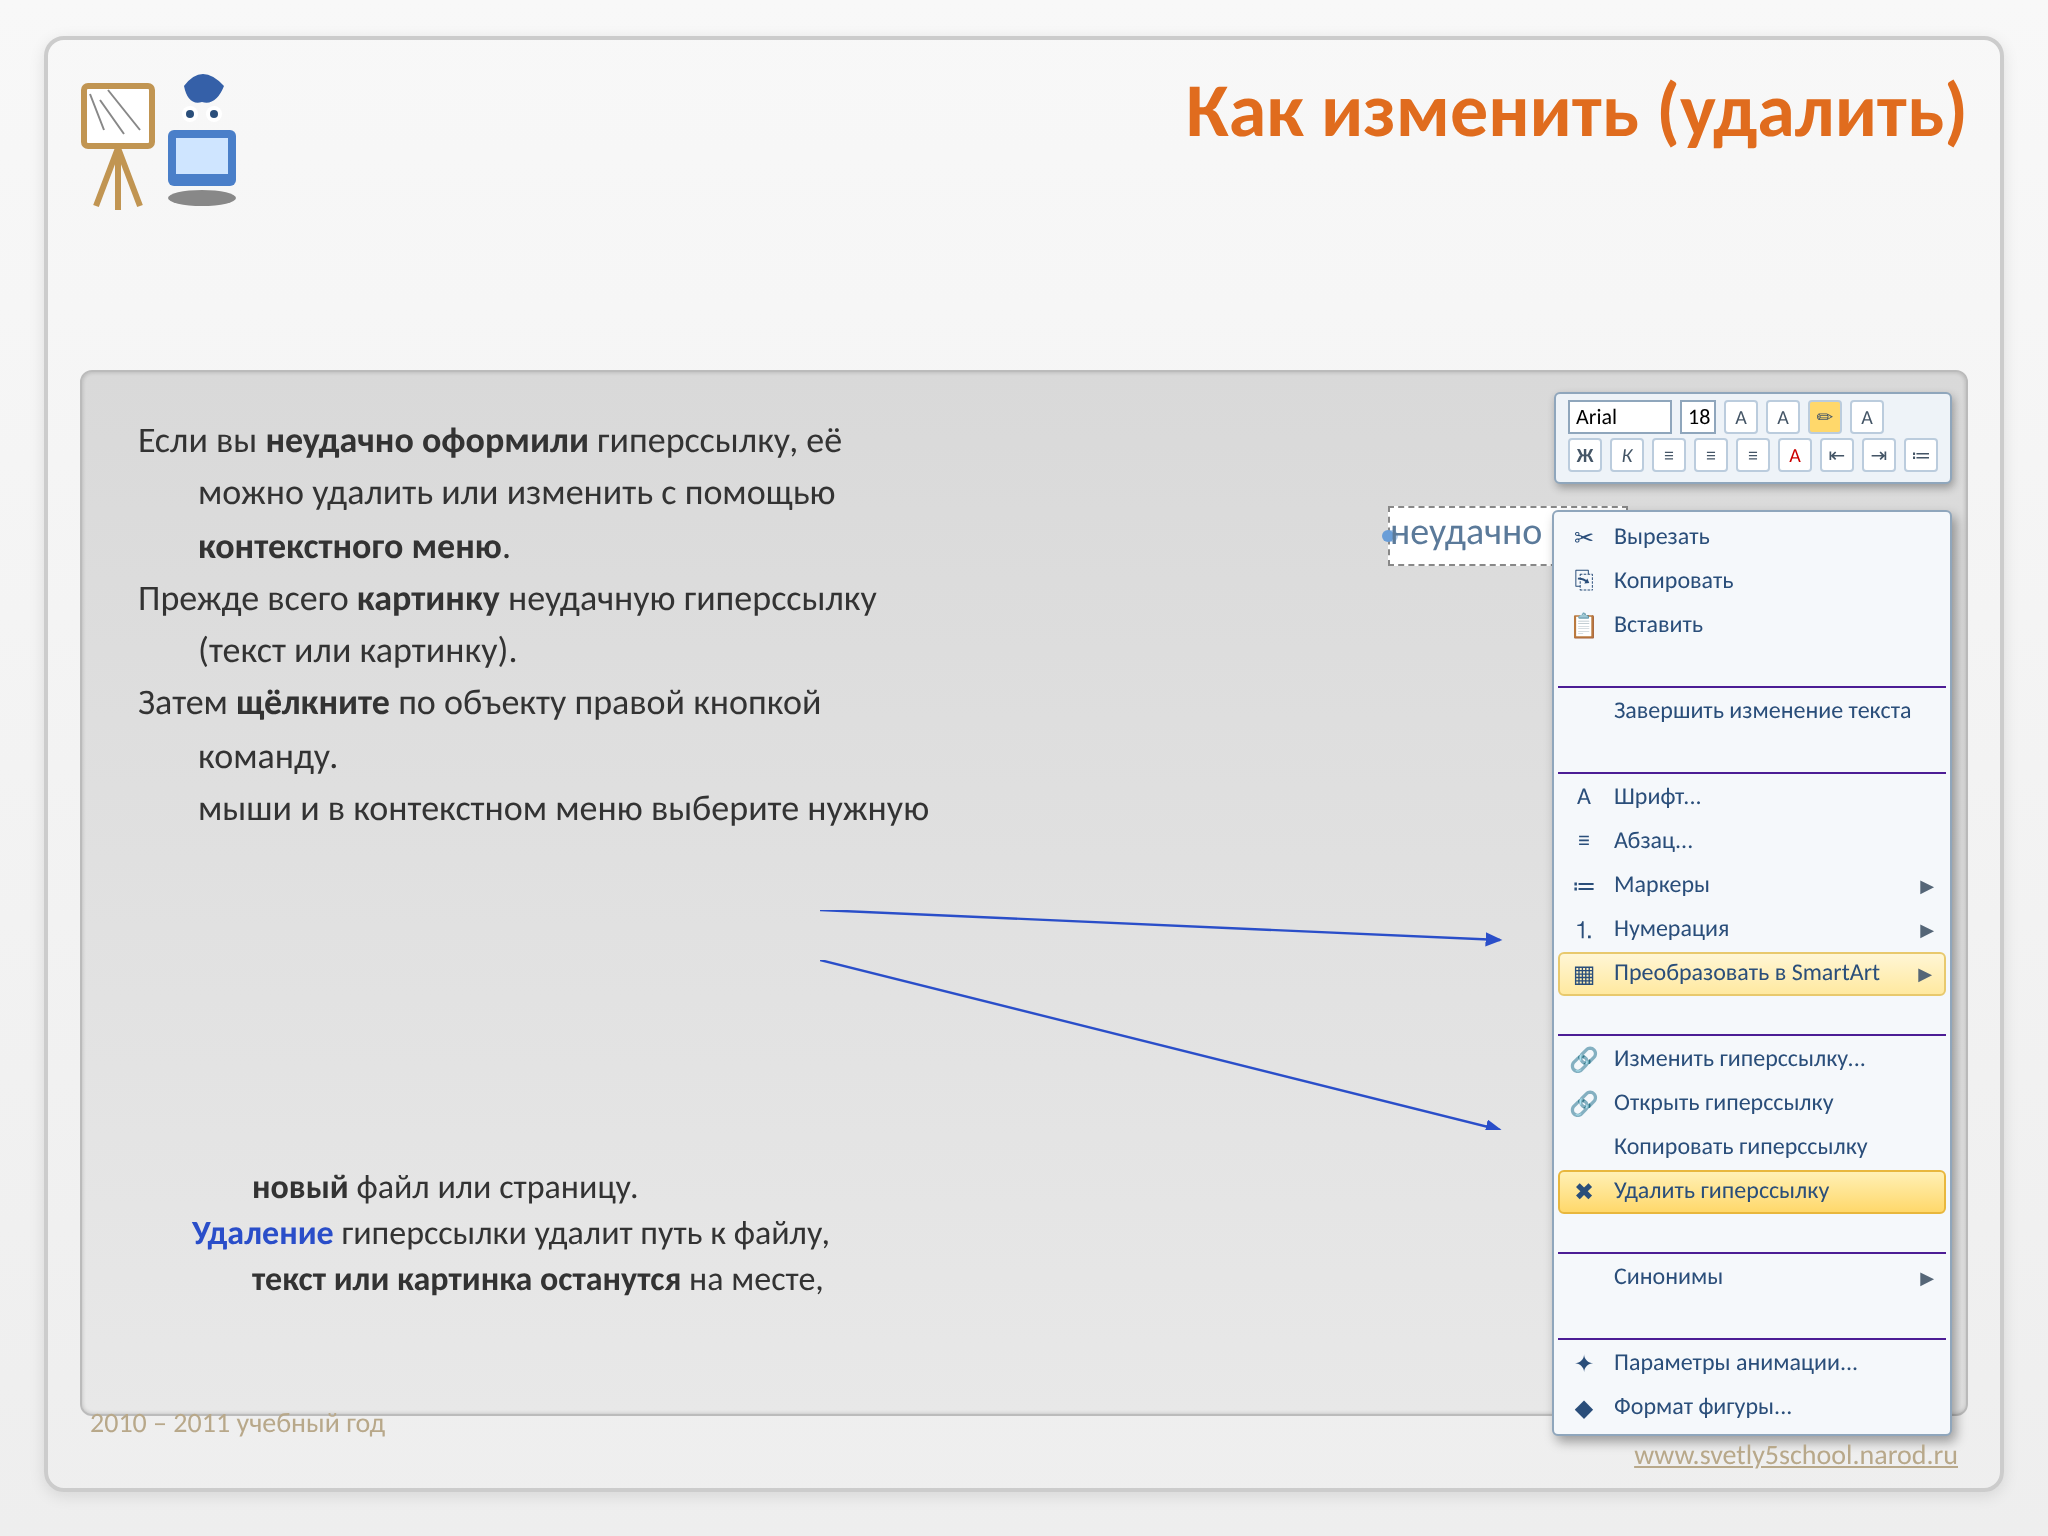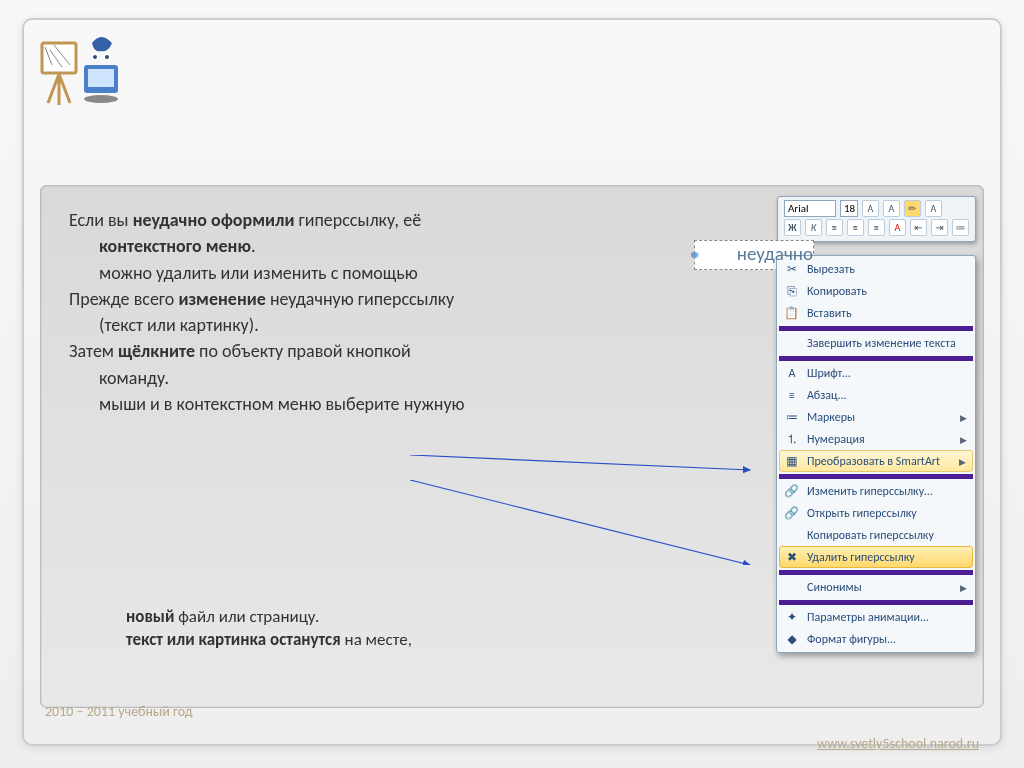--- a/index.html
+++ b/index.html
@@ -10,35 +10,35 @@
 .title{font-size:38px;font-weight:bold;color:#e06c1e;text-align:right;line-height:1.15;}
 .icon-img{position:absolute;top:35px;left:40px;width:90px;height:80px;}
 .content{position:absolute;top:185px;left:40px;right:40px;bottom:60px;background:linear-gradient(to bottom,#d9d9d9,#e8e8e8);border:1px solid #bbb;border-radius:6px;box-shadow:inset 0 0 2px rgba(0,0,0,.2);}
 .text-main{position:absolute;top:22px;left:28px;width:600px;font-size:18px;color:#333;line-height:1.35;}
 .text-main p{margin-bottom:2px;}
 .indent{padding-left:30px;}
 .text-bottom{position:absolute;bottom:55px;left:55px;width:520px;font-size:17px;color:#333;line-height:1.35;}
 .blue{color:#2a4ec9;}
 b{font-weight:bold;}
 .footer-left{position:absolute;bottom:48px;left:45px;font-size:14px;color:#b8a88a;}
-.footer-right{position:absolute;bottom:16px;right:45px;font-size:14px;color:#b8a88a;text-decoration:underline;}
+.footer-right{position:absolute;bottom:32px;right:45px;font-size:14px;color:#b8a88a;text-decoration:underline;}
 
 .menu-group{position:absolute;top:196px;right:48px;}
 .toolbar{background:#eef3f8;border:1px solid #8fa6bc;border-radius:3px;padding:3px 6px;font-size:11px;box-shadow:1px 2px 4px rgba(0,0,0,.3);}
 .toolbar-row{display:flex;align-items:center;gap:4px;margin-bottom:2px;}
 .tb-btn{width:17px;height:17px;background:#fff;border:1px solid #bcd;border-radius:2px;font-size:10px;text-align:center;line-height:15px;color:#456;}
 .tb-input{border:1px solid #8fa6bc;padding:1px 3px;font-size:11px;background:#fff;}
-.selected-text{position:absolute;top:240px;right:210px;width:120px;height:30px;background:#fff;border:1px dashed #888;font-size:19px;color:#5b7a9a;text-align:right;line-height:26px;}
+.selected-text{position:absolute;top:253px;right:210px;width:120px;height:30px;background:#fff;border:1px dashed #888;font-size:19px;color:#5b7a9a;text-align:left;line-height:26px;}
 .selected-text::after{content:"";position:absolute;left:-2px;right:-2px;top:8px;bottom:6px;background:#b0c4de;opacity:.5;}
 .handles::before,.handles::after{content:"";position:absolute;width:6px;height:6px;background:#6a9ed8;border-radius:50%;}
 .handles::before{left:-4px;top:50%;margin-top:-3px;}
 .handles::after{right:-4px;top:50%;margin-top:-3px;}
 .ctx-menu{position:absolute;top:255px;right:48px;width:200px;background:#f5f8fb;border:1px solid #8fa6bc;border-radius:3px;font-size:12px;box-shadow:2px 3px 6px rgba(0,0,0,.35);padding:2px;}
 .mi{display:flex;align-items:center;padding:3px 6px 3px 4px;color:#2a4e7a;cursor:default;position:relative;}
-.mi.sep{border-top:5px solid #4c1d95;margin-top:2px;padding-top:4px;}
+.mi.sep{border-top:1px solid #4c1d95;margin-top:19px;padding-top:4px;}
 .mi-ico{width:18px;height:16px;margin-right:6px;display:flex;align-items:center;justify-content:center;}
 .mi-arrow{position:absolute;right:6px;font-size:9px;color:#567;}
 .mi.hl{background:linear-gradient(to bottom,#fff0b5,#ffd86b);border:1px solid #e8b73d;border-radius:3px;padding:2px 5px 2px 3px;}
 .mi.hl2{background:linear-gradient(to bottom,#fff6d5,#ffe9a0);border:1px solid #e8c96d;border-radius:3px;padding:2px 5px 2px 3px;}
 
 .arrow{position:absolute;pointer-events:none;}
 .arrow1{top:455px;left:410px;width:350px;height:140px;}
 .arrow2{top:480px;left:410px;width:350px;height:85px;}
 </style>
 </head>
@@ -58,37 +58,38 @@
       <circle cx="55" cy="22" r="4" fill="#fff"></circle>
         <circle cx="67" cy="22" r="4" fill="#fff"></circle>
       <circle cx="55" cy="22" r="2" fill="#2a4e7a"></circle>
         <circle cx="67" cy="22" r="2" fill="#2a4e7a"></circle>
       <path d="M52 8 Q61 -4 72 8 Q68 18 61 16 Q54 18 52 8" fill="#3560a8"></path>
     </svg>
   </div>
 
   <div class="header">
     <div class="title">
-      <br>
+      <span>Как изменить (удалить)</span><br>
     </div>
   </div>
 
   <div class="content">
     <div class="text-main">
       <p><span>Если вы </span><b>неудачно оформили </b><span>гиперссылку, её</span></p>
+      <p class="indent"><span>можно удалить или изменить с помощью</span></p>
       <p class="indent"><b>контекстного меню</b>.</p>
-      <p class="indent"><span>можно удалить или изменить с помощью</span></p>
-      <p><span>Прежде всего </span><b>изменение </b><span>неудачную гиперссылку</span></p>
+      <p><span>Прежде всего </span><b>картинку </b><span>неудачную гиперссылку</span></p>
       <p class="indent"><span>(текст или картинку).</span></p>
       <p><span>Затем </span><b>щёлкните </b><span>по объекту правой кнопкой</span></p>
       <p class="indent"><span>команду.</span></p>
       <p class="indent"><span>мыши и в контекстном меню выберите нужную</span></p>
     </div>
     <div class="text-bottom">
       <p class="indent"><b>новый </b><span>файл или страницу.</span></p>
+      <p><b class="blue">Удаление </b><span>гиперссылки удалит путь к файлу,</span></p>
       <p class="indent"><b>текст или картинка останутся </b><span>на месте,</span></p>
     </div>
   </div>
 
   <div class="menu-group">
     <div class="toolbar">
       <div class="toolbar-row">
         <span class="tb-input" style="width:52px">Arial</span>
         <span class="tb-input" style="width:18px">18</span>
         <span class="tb-btn">A</span>

